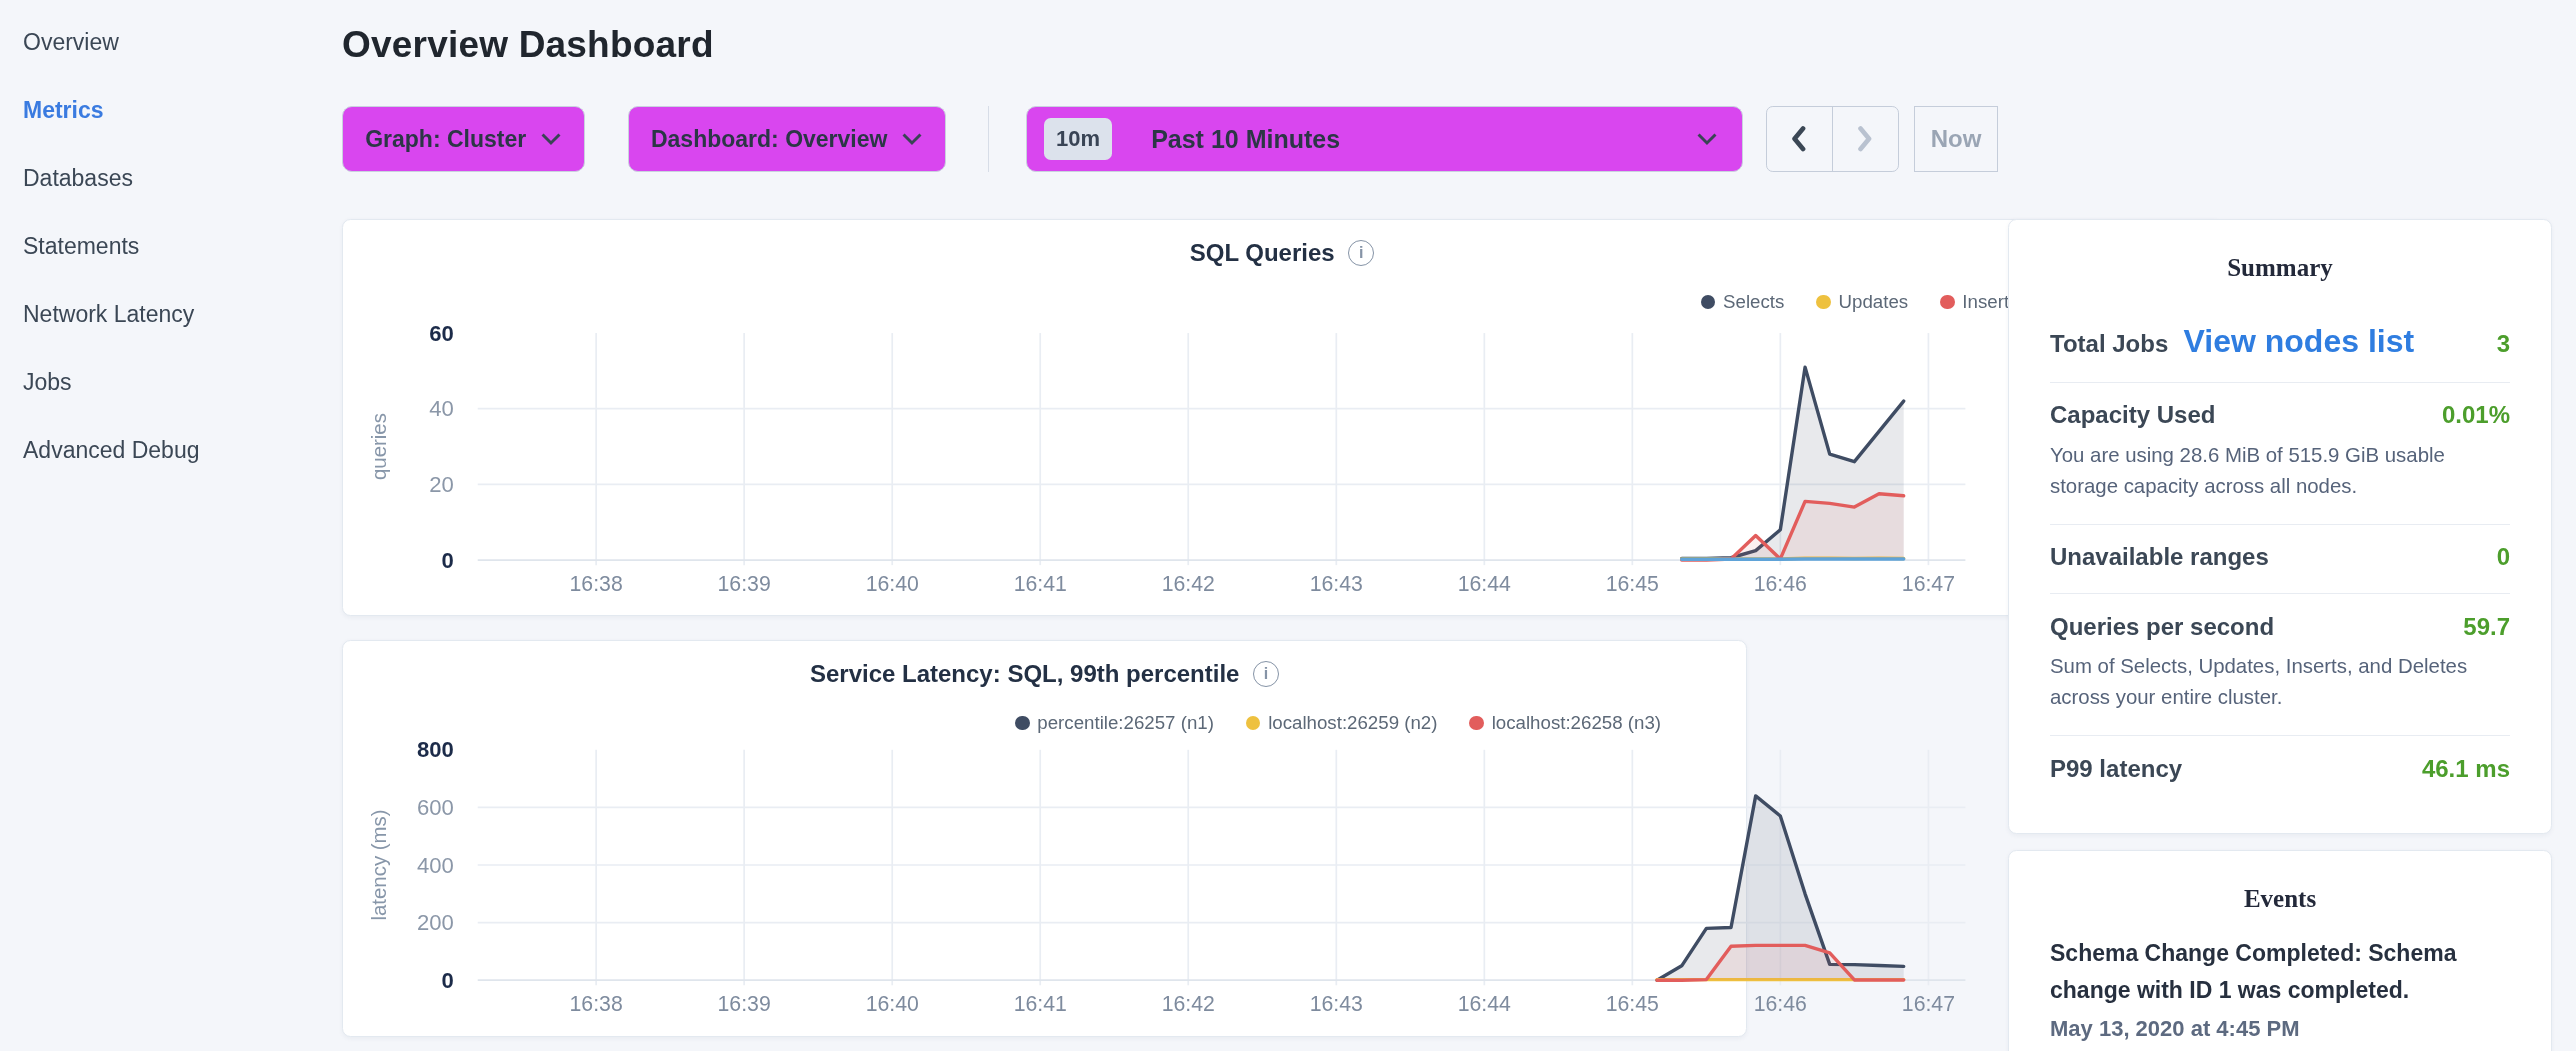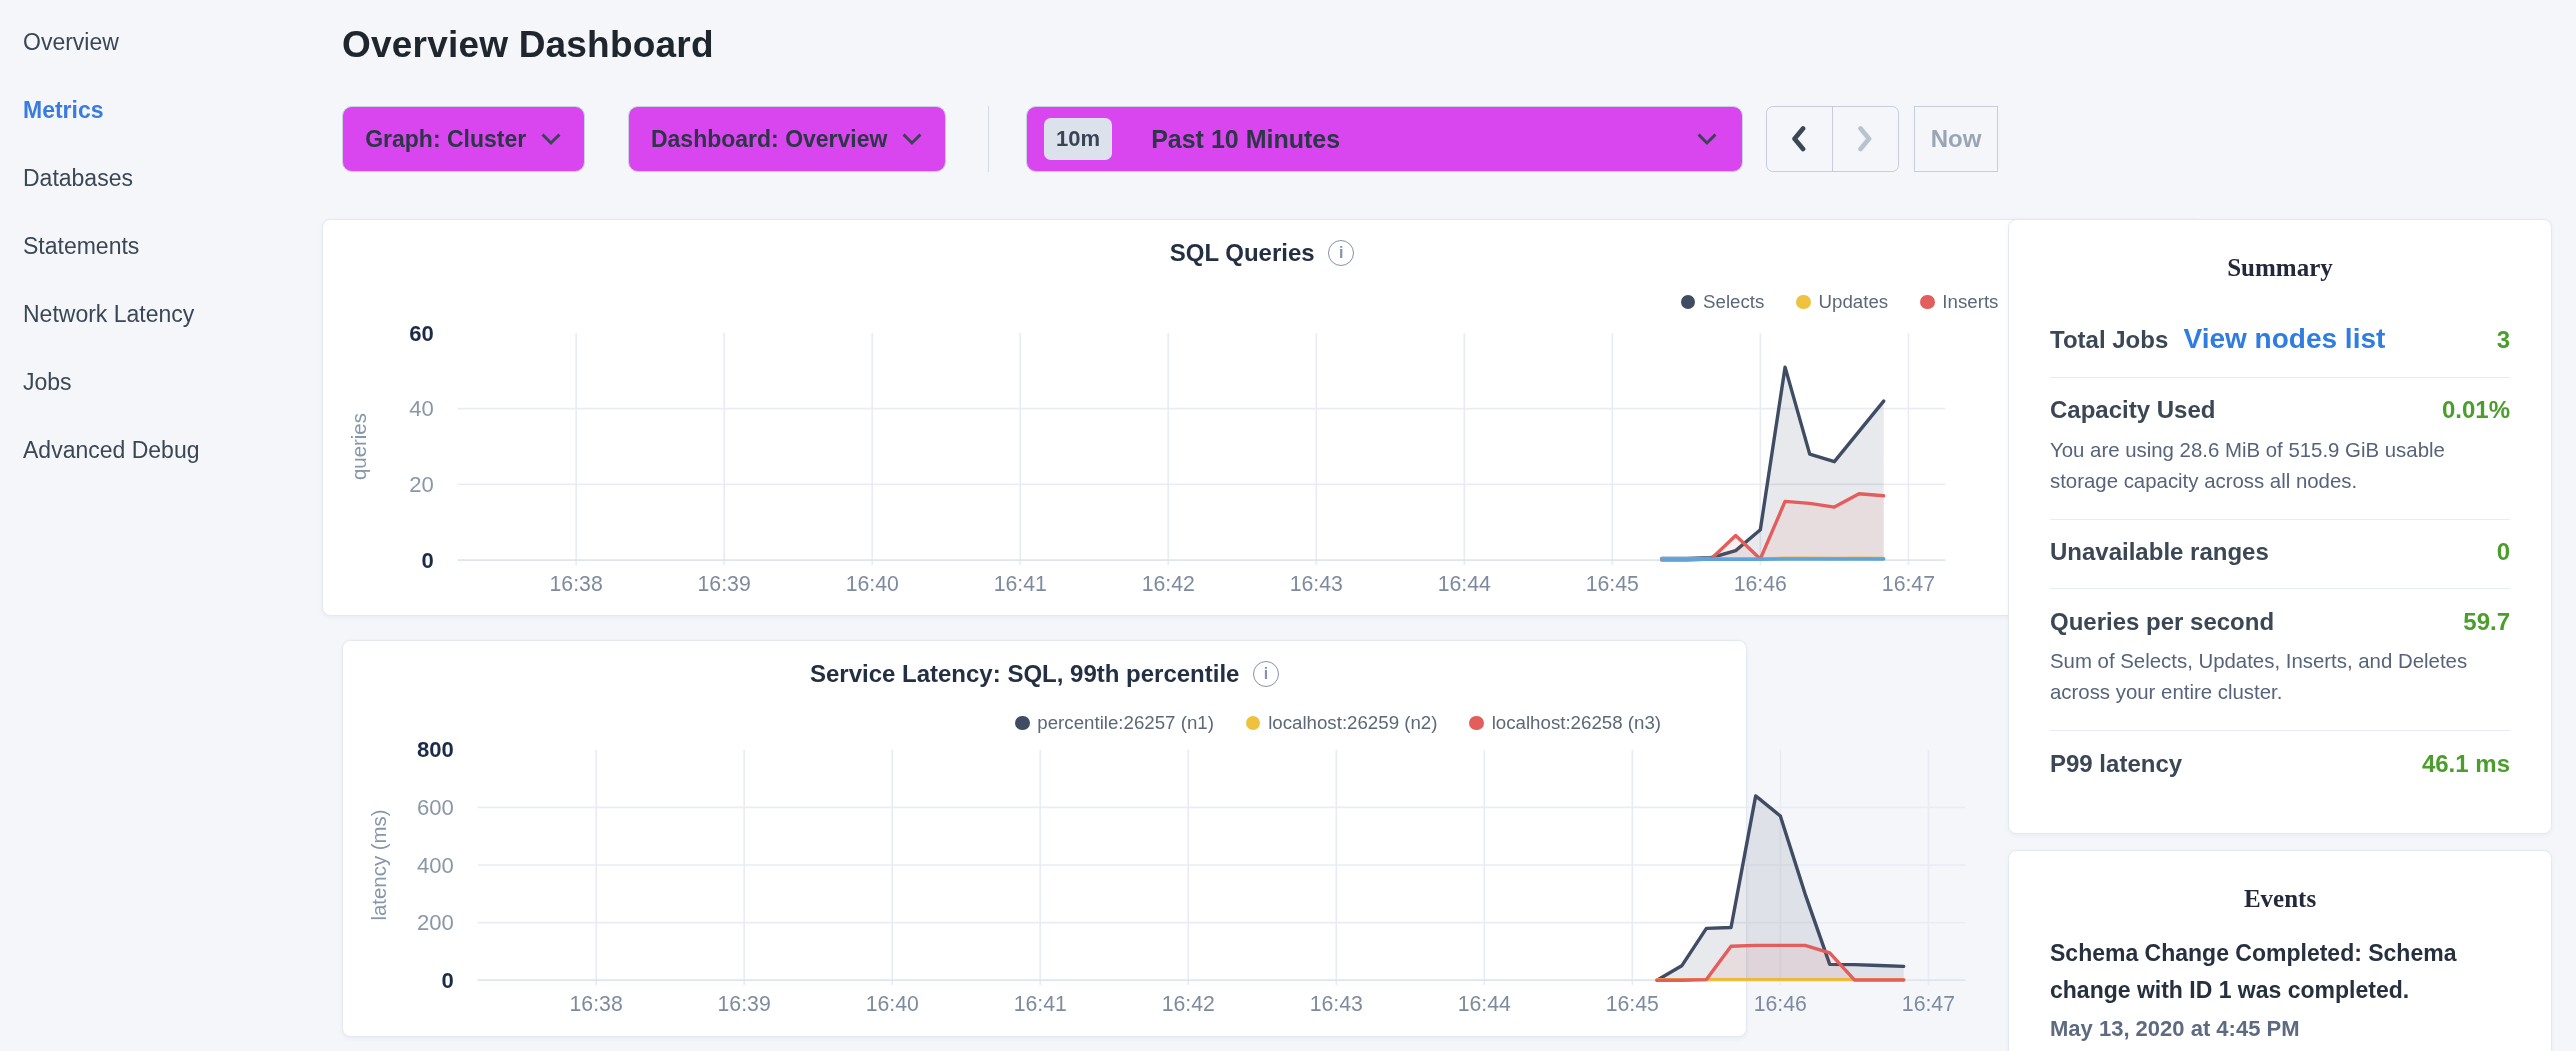--- a/index.html
+++ b/index.html
@@ -56,21 +56,21 @@
     position:absolute; left:1914px; top:106px; width:84px; height:66px;
     border:0.9px solid #c5cdda; border-radius:0;
     display:flex; align-items:center; justify-content:center;
     font-size:24px; font-weight:700; color:#9aa5b4; cursor:default;
   }
   
   .card {
     position:absolute; background:#fff; border:0.9px solid #e3e9f0; border-radius:8.5px;
     box-shadow:0 1.7px 4.3px rgba(40,60,90,0.05);
   }
-  .card-sql { left:322px; top:219px;  width:1880px; height:397px; }
+  .card-sql { left:342px; top:219px;  width:1880px; height:397px; }
   .card-lat { left:342px; top:640px;  width:1405px; height:397px; }
   .card-sum { left:2008px; top:219px; width:544px;  height:615px; }
   .card-evt { left:2008px; top:850px; width:544px;  height:238px; }
   
   .chart-head {
     position:absolute; left:0; right:0; top:18.7px;
     display:flex; align-items:center; justify-content:center; gap:13.6px;
   }
   .chart-title { font-size:24px; font-weight:700; color:#233044; }
   .info-icon {
@@ -85,21 +85,21 @@
   .legend-item { display:flex; align-items:center; gap:7.7px; font-size:18.7px; color:#5c6877; }
   .legend-item .dot { width:14.5px; height:14.5px; border-radius:50%; }
   .chart-svg { position:absolute; left:0; top:0; }
   
   .panel-title { text-align:center; font-size:25px; font-weight:700; color:#23293a; padding-top:34px;font-family:Liberation Serif, serif; }
   .sum-rows { padding:22px 41px 0 41px; }
   .sum-row { padding:18.7px 0 22px 0; border-bottom:0.9px solid #e8ecf2; }
   .sum-row:last-child { border-bottom:none; }
   .sum-line { display:flex; align-items:baseline; }
   .sum-label { font-size:24px; font-weight:700; color:#3b4755; }
-  .sum-link { font-size:28px; font-weight:700; color:#2f7de0; margin-left:15.3px; cursor:pointer; }
+  .sum-link { font-size:32px; font-weight:700; color:#2f7de0; margin-left:15.3px; cursor:pointer; }
   .sum-value { margin-left:auto; font-size:24px; font-weight:700; color:#4c9e2c; white-space:nowrap; }
   .sum-desc { font-size:20.4px; color:#56637a; line-height:31px; margin-top:10.2px; }
   
   .evt-body { padding:22px 41px 0 41px;font-weight:bold; }
   .evt-msg { font-size:23px; color:#27303f; line-height:37px; }
   .evt-time { font-size:22px; color:#5d6a80; margin-top:6.8px; }
 </style>
 </head>
 <body>
 

